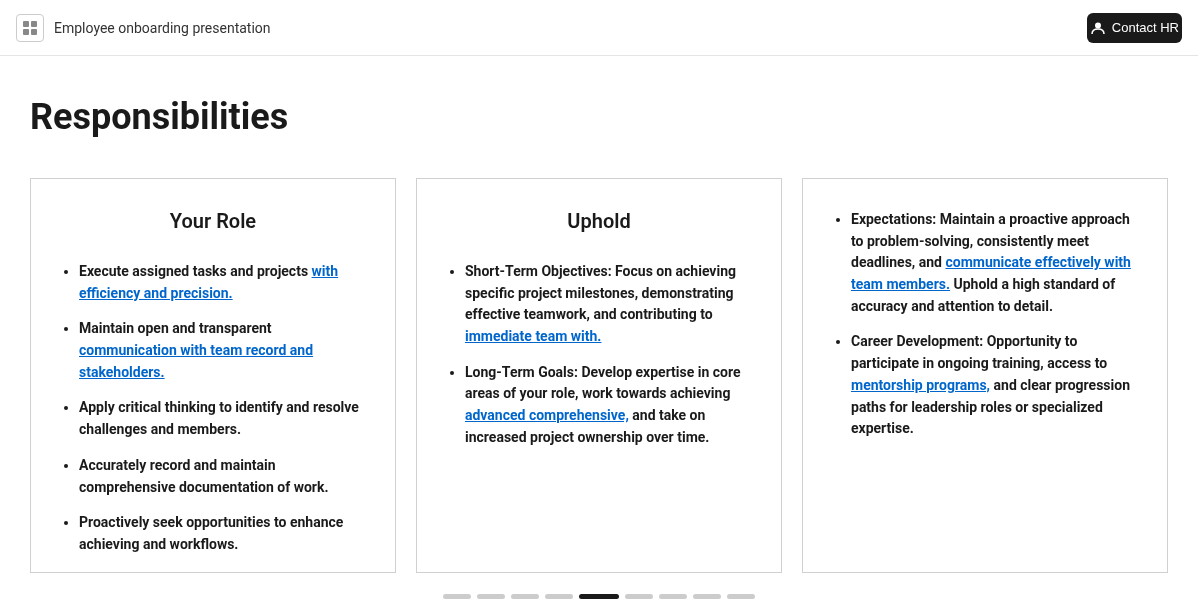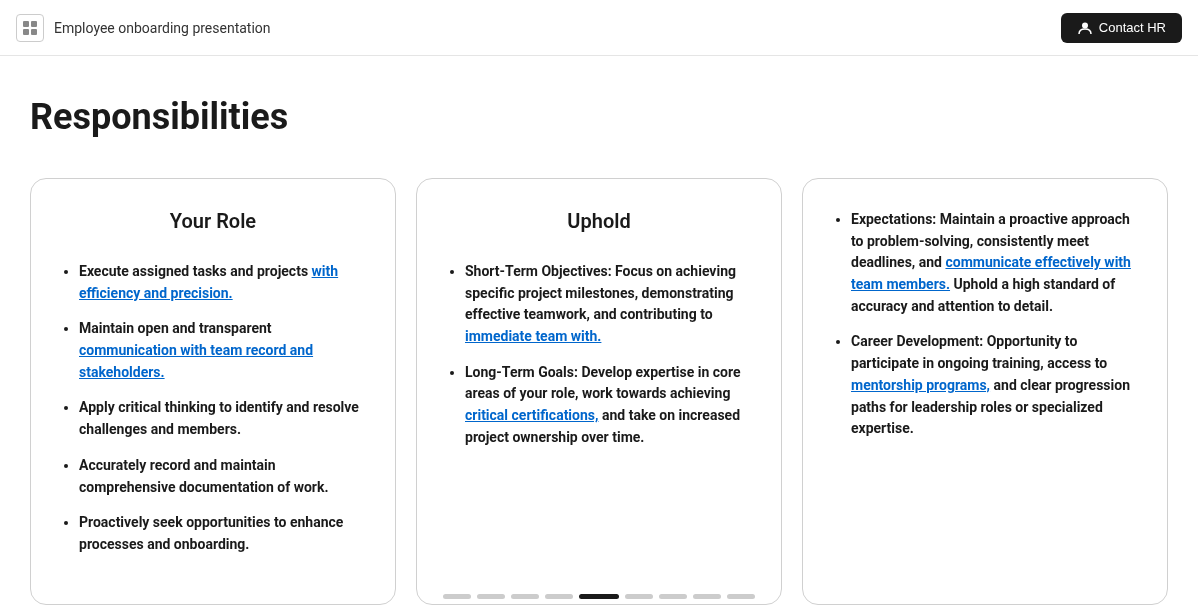--- a/index.html
+++ b/index.html
@@ -52,21 +52,21 @@
     .presentation-title {
       font-size: 14px;
       color: #333;
     }
 
     .contact-hr-btn {
       background: #1a1a1a;
       color: #fff;
       border: none;
       border-radius: 6px;
-      padding: 7px 16px;
+      padding: 7px 3px;
       font-size: 13px;
       display: flex;
       align-items: center;
       gap: 6px;
       cursor: pointer;
       font-weight: 500;
     }
 
     
     .main-content {
@@ -83,22 +83,22 @@
 
     
     .cards-container {
       display: flex;
       gap: 20px;
       justify-content: center;
     }
 
     .card {
       border: 1px solid #d0d0d0;
-      border-radius: 16px;
-      padding: 30px 28px 48px;
+      border-radius: 0;
+      padding: 30px 28px 16px;
       flex: 1;
       max-width: 370px;
       min-height: 380px;
     }
 
     .card-title {
       font-size: 20px;
       font-weight: 600;
       text-align: center;
       margin-bottom: 28px;
@@ -185,29 +185,29 @@
 
   <div class="cards-container">
 
     <div class="card">
       <div class="card-title">Your Role</div>
       <ul>
         <li>Execute assigned tasks and projects <span class="highlight">with efficiency and precision.</span></li>
         <li>Maintain open and transparent <span class="highlight">communication with team record and stakeholders.</span></li>
         <li>Apply critical thinking to identify and resolve challenges and members.</li>
         <li>Accurately record and maintain comprehensive documentation of work.</li>
-        <li>Proactively seek opportunities to enhance processes and onboarding.</li>
+        <li>Proactively seek opportunities to enhance achieving and workflows.</li>
       </ul>
     </div>
 
     <div class="card">
       <div class="card-title">Uphold</div>
       <ul>
         <li>Short-Term Objectives: Focus on achieving specific project milestones, demonstrating effective teamwork, and contributing to <span class="highlight">immediate team with.</span></li>
-        <li>Long-Term Goals: Develop expertise in core areas of your role, work towards achieving <span class="highlight">critical certifications,</span> and take on increased project ownership over time.</li>
+        <li>Long-Term Goals: Develop expertise in core areas of your role, work towards achieving <span class="highlight">advanced comprehensive,</span> and take on increased project ownership over time.</li>
       </ul>
     </div>
 
     <div class="card">
       <ul>
         <li>Expectations: Maintain a proactive approach to problem-solving, consistently meet deadlines, and <span class="highlight">communicate effectively with team members.</span> Uphold a high standard of accuracy and attention to detail.</li>
         <li>Career Development: Opportunity to participate in ongoing training, access to <span class="highlight">mentorship programs,</span> and clear progression paths for leadership roles or specialized expertise.</li>
       </ul>
     </div>
 

